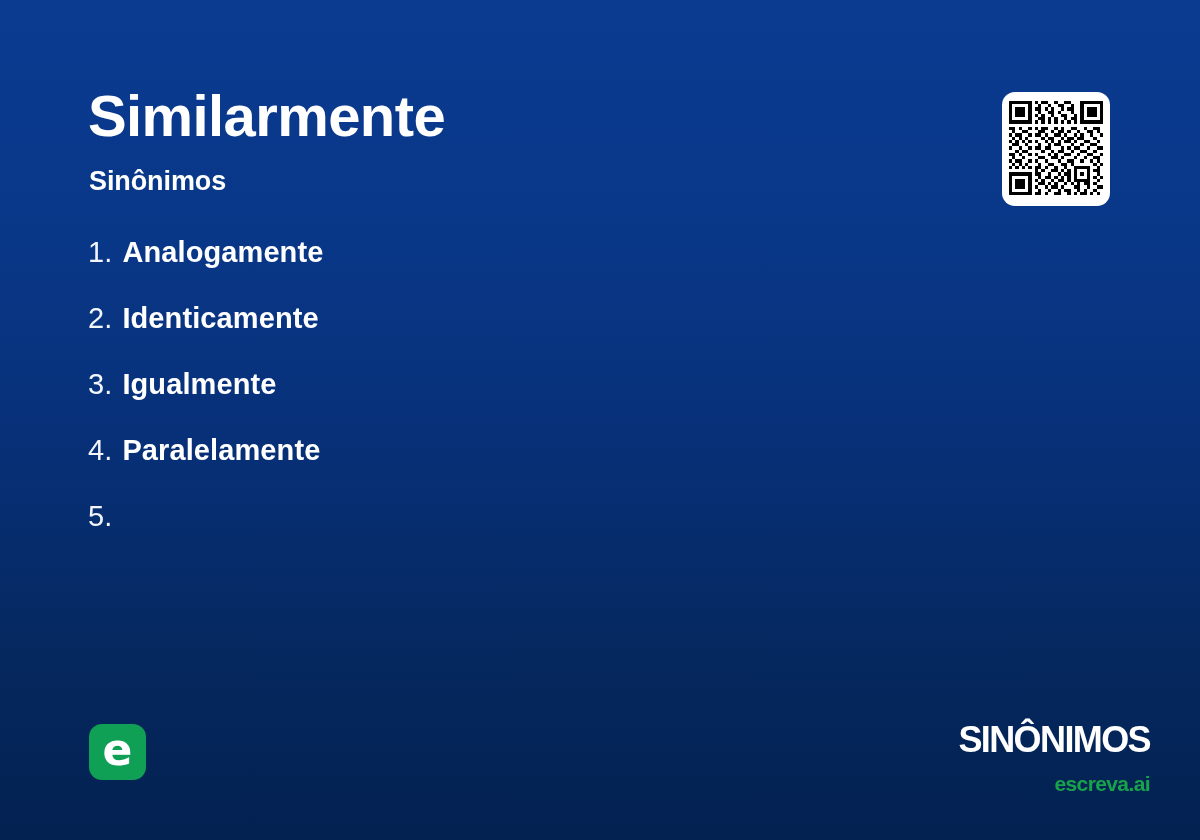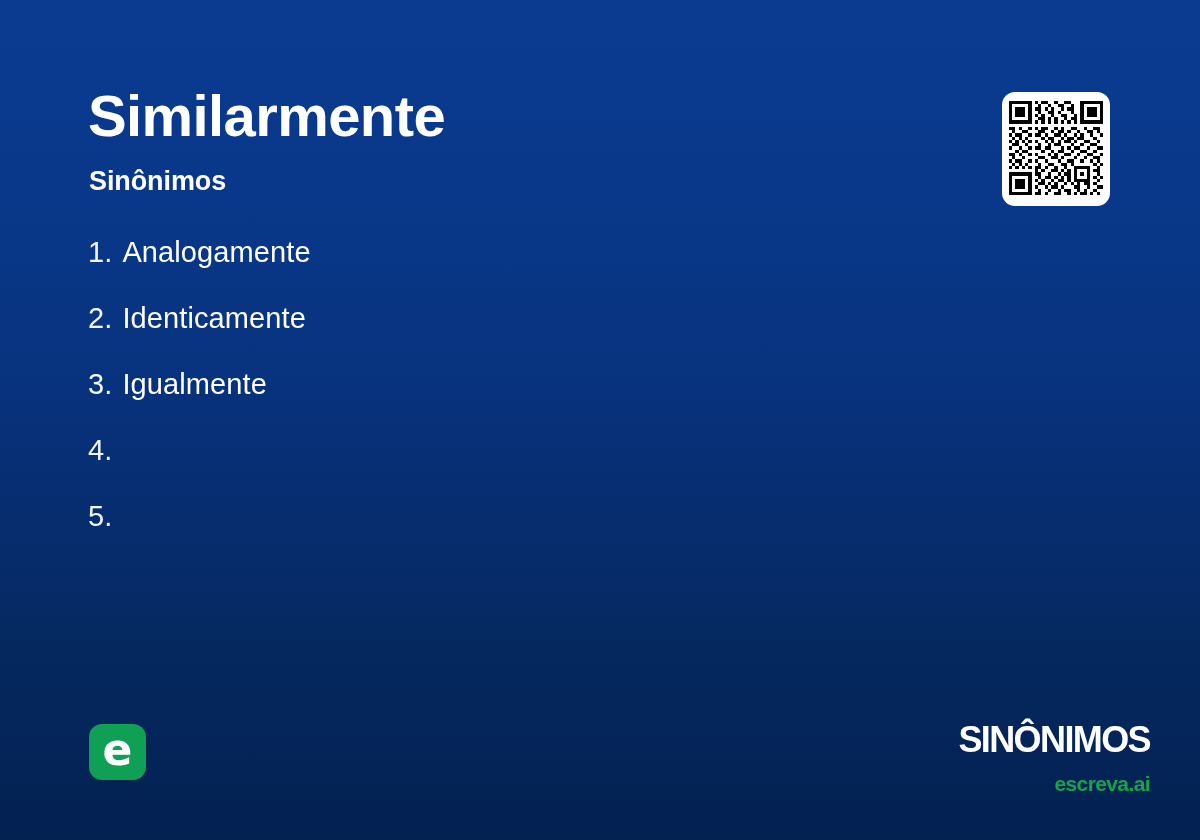--- a/index.html
+++ b/index.html
@@ -72,21 +72,21 @@
     color: #f2f5fa;
     letter-spacing: 0.1px;
     white-space: nowrap;
   }
   .syn-index {
     margin-right: 10px;
     font-weight: 300;
     color: #f2f5fa;
   }
   .syn-label {
-    font-weight: 400;
+    font-weight: 700;
     color: #ffffff;
   }
 
   
   .qr-card {
     position: absolute;
     left: 1002px;
     top: 92px;
     width: 108px;
     height: 114px;
@@ -167,20 +167,21 @@
     <li class="syn-item">
       <span class="syn-index">2.</span>
       <span class="syn-label">Identicamente</span>
     </li>
     <li class="syn-item">
       <span class="syn-index">3.</span>
       <span class="syn-label">Igualmente</span>
     </li>
     <li class="syn-item">
       <span class="syn-index">4.</span>
+      <span class="syn-label">Paralelamente</span>
     </li>
     <li class="syn-item">
       <span class="syn-index">5.</span>
     </li>
   </ul>
 
   <div class="qr-card">
     <svg viewBox="0 0 29 29" shape-rendering="crispEdges">
       <rect width="29" height="29" fill="#ffffff"></rect>
       <g fill="#000000">

